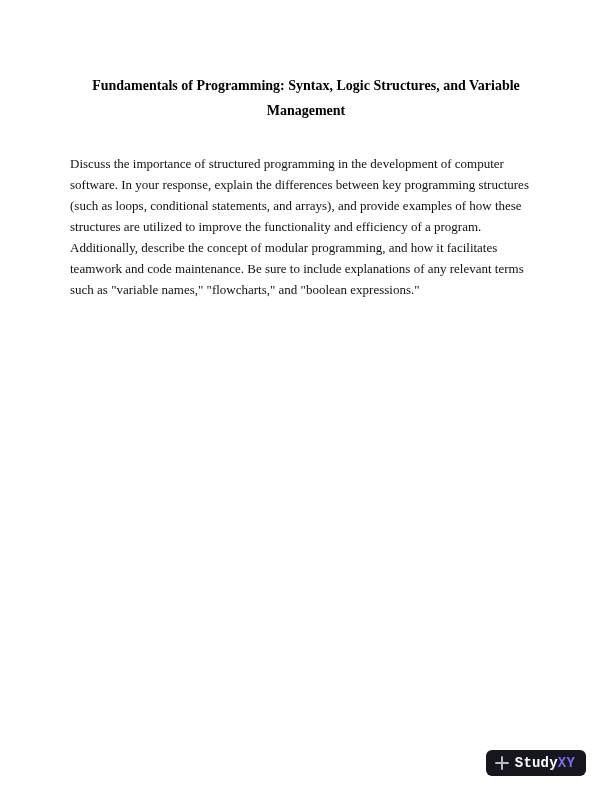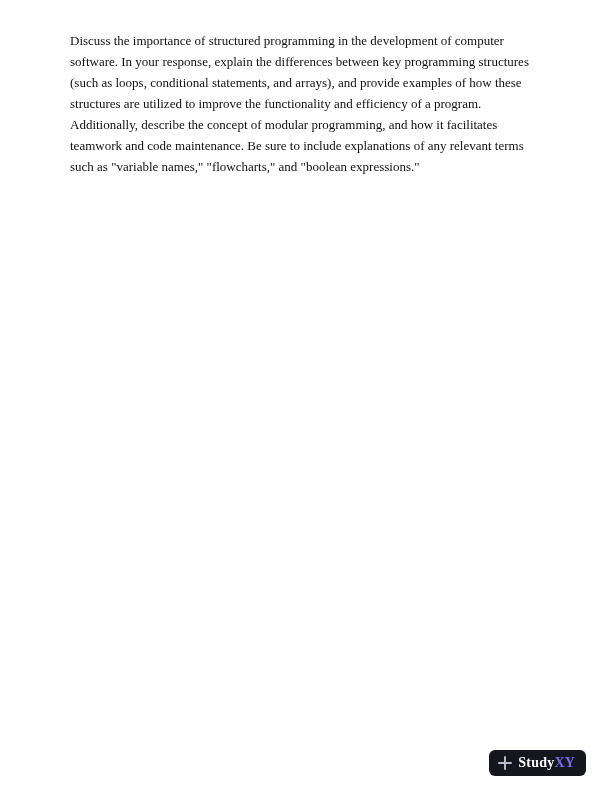--- a/index.html
+++ b/index.html
@@ -43,21 +43,21 @@
   .logo-badge {
     position: absolute;
     right: 26px;
     bottom: 16px;
     display: flex;
     align-items: center;
     gap: 6px;
     background: #16161f;
     border-radius: 6px;
     padding: 5px 11px 5px 9px;
-    font-family: Liberation Serif, serif;
+    font-family: Liberation Mono, monospace;
   }
   .logo-plus {
     width: 14px;
     height: 14px;
     position: relative;
     display: inline-block;
   }
   .logo-plus::before,
   .logo-plus::after {
     content: "";
@@ -77,20 +77,21 @@
     letter-spacing: 0.2px;
   }
   .logo-text .study { color: #ffffff; }
   .logo-text .xy { color: #7a6cf0; }
 </style>
 </head>
 <body>
 
 <div class="page">
 
+  <h1 class="doc-title">Fundamentals of Programming: Syntax, Logic Structures, and Variable Management</h1>
 
   <p class="doc-body">Discuss the importance of structured programming in the development of computer software. In your response, explain the differences between key programming structures (such as loops, conditional statements, and arrays), and provide examples of how these structures are utilized to improve the functionality and efficiency of a program. Additionally, describe the concept of modular programming, and how it facilitates teamwork and code maintenance. Be sure to include explanations of any relevant terms such as "variable names," "flowcharts," and "boolean expressions."</p>
 
 
   <div class="logo-badge">
     <span class="logo-plus"></span>
     <span class="logo-text">
       <span class="study">Study</span><span class="xy">XY</span>
     </span>
   </div>

